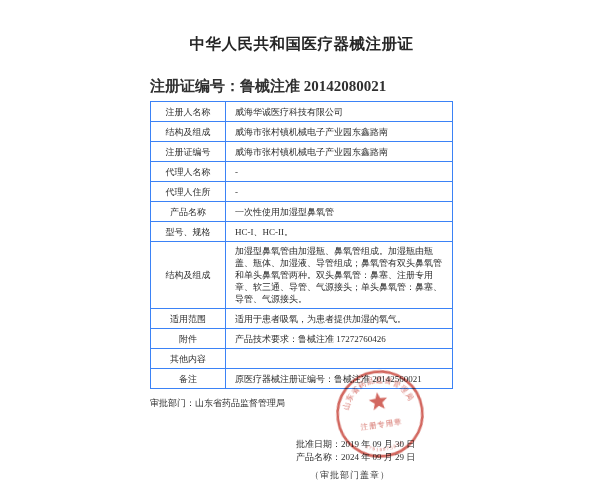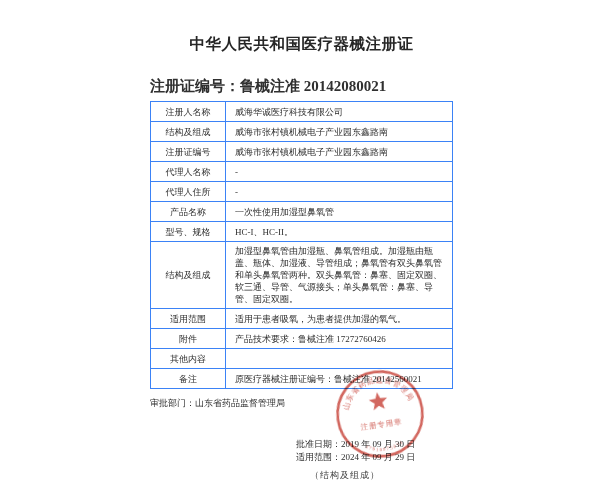--- a/index.html
+++ b/index.html
@@ -124,21 +124,21 @@
       <tr>
         <td class="lbl">产品名称</td>
         <td class="val">一次性使用加湿型鼻氧管</td>
       </tr>
       <tr>
         <td class="lbl">型号、规格</td>
         <td class="val">HC-I、HC-II。</td>
       </tr>
       <tr>
         <td class="lbl">结构及组成</td>
-        <td class="val">加湿型鼻氧管由加湿瓶、鼻氧管组成。加湿瓶由瓶盖、瓶体、加湿液、导管组成；鼻氧管有双头鼻氧管和单头鼻氧管两种。双头鼻氧管：鼻塞、固定双圈、软三通、导管、气源接头；单头鼻氧管：鼻塞、导管、固定双圈。</td>
+        <td class="val">加湿型鼻氧管由加湿瓶、鼻氧管组成。加湿瓶由瓶盖、瓶体、加湿液、导管组成；鼻氧管有双头鼻氧管和单头鼻氧管两种。双头鼻氧管：鼻塞、注册专用章、软三通、导管、气源接头；单头鼻氧管：鼻塞、导管、气源接头。</td>
       </tr>
       <tr>
         <td class="lbl">适用范围</td>
         <td class="val">适用于患者吸氧，为患者提供加湿的氧气。</td>
       </tr>
       <tr>
         <td class="lbl">附件</td>
         <td class="val">产品技术要求：鲁械注准 17272760426</td>
       </tr>
       <tr>
@@ -154,23 +154,23 @@
 
   <div class="footer">
     <div class="footer-left">
       <span>审批部门：</span><span>山东省药品监督管理局</span>
     </div>
     <div class="footer-right">
       <div class="line">
         <span>批准日期：</span><span>2019 年 09 月 30 日</span>
       </div>
       <div class="line">
-        <span>适用范围：</span><span>2024 年 09 月 29 日</span>
+        <span>产品名称：</span><span>2024 年 09 月 29 日</span>
       </div>
-      <div class="seal-hint">（结构及组成）</div>
+      <div class="seal-hint">（审批部门盖章）</div>
     </div>
 
     <svg class="seal" viewBox="0 0 120 120" xmlns="http://www.w3.org/2000/svg">
       <g fill="#c8453b">
         <circle cx="60" cy="60" r="48" fill="none" stroke-width="3" stroke="#c8453b"></circle>
         <polygon points="60,35 62.7,42.28 70.46,42.6 64.37,47.42 66.47,54.9 60,50.6 53.53,54.9 55.63,47.42 49.54,42.6 57.3,42.28"></polygon>
         <defs>
           <path id="sealArcTop" d="M 24 60 A 36 36 0 0 1 96 60" fill="none"></path>
           <path id="sealArcBottom" d="M 18 60 A 42 42 0 0 0 102 60" fill="none"></path>
         </defs>

